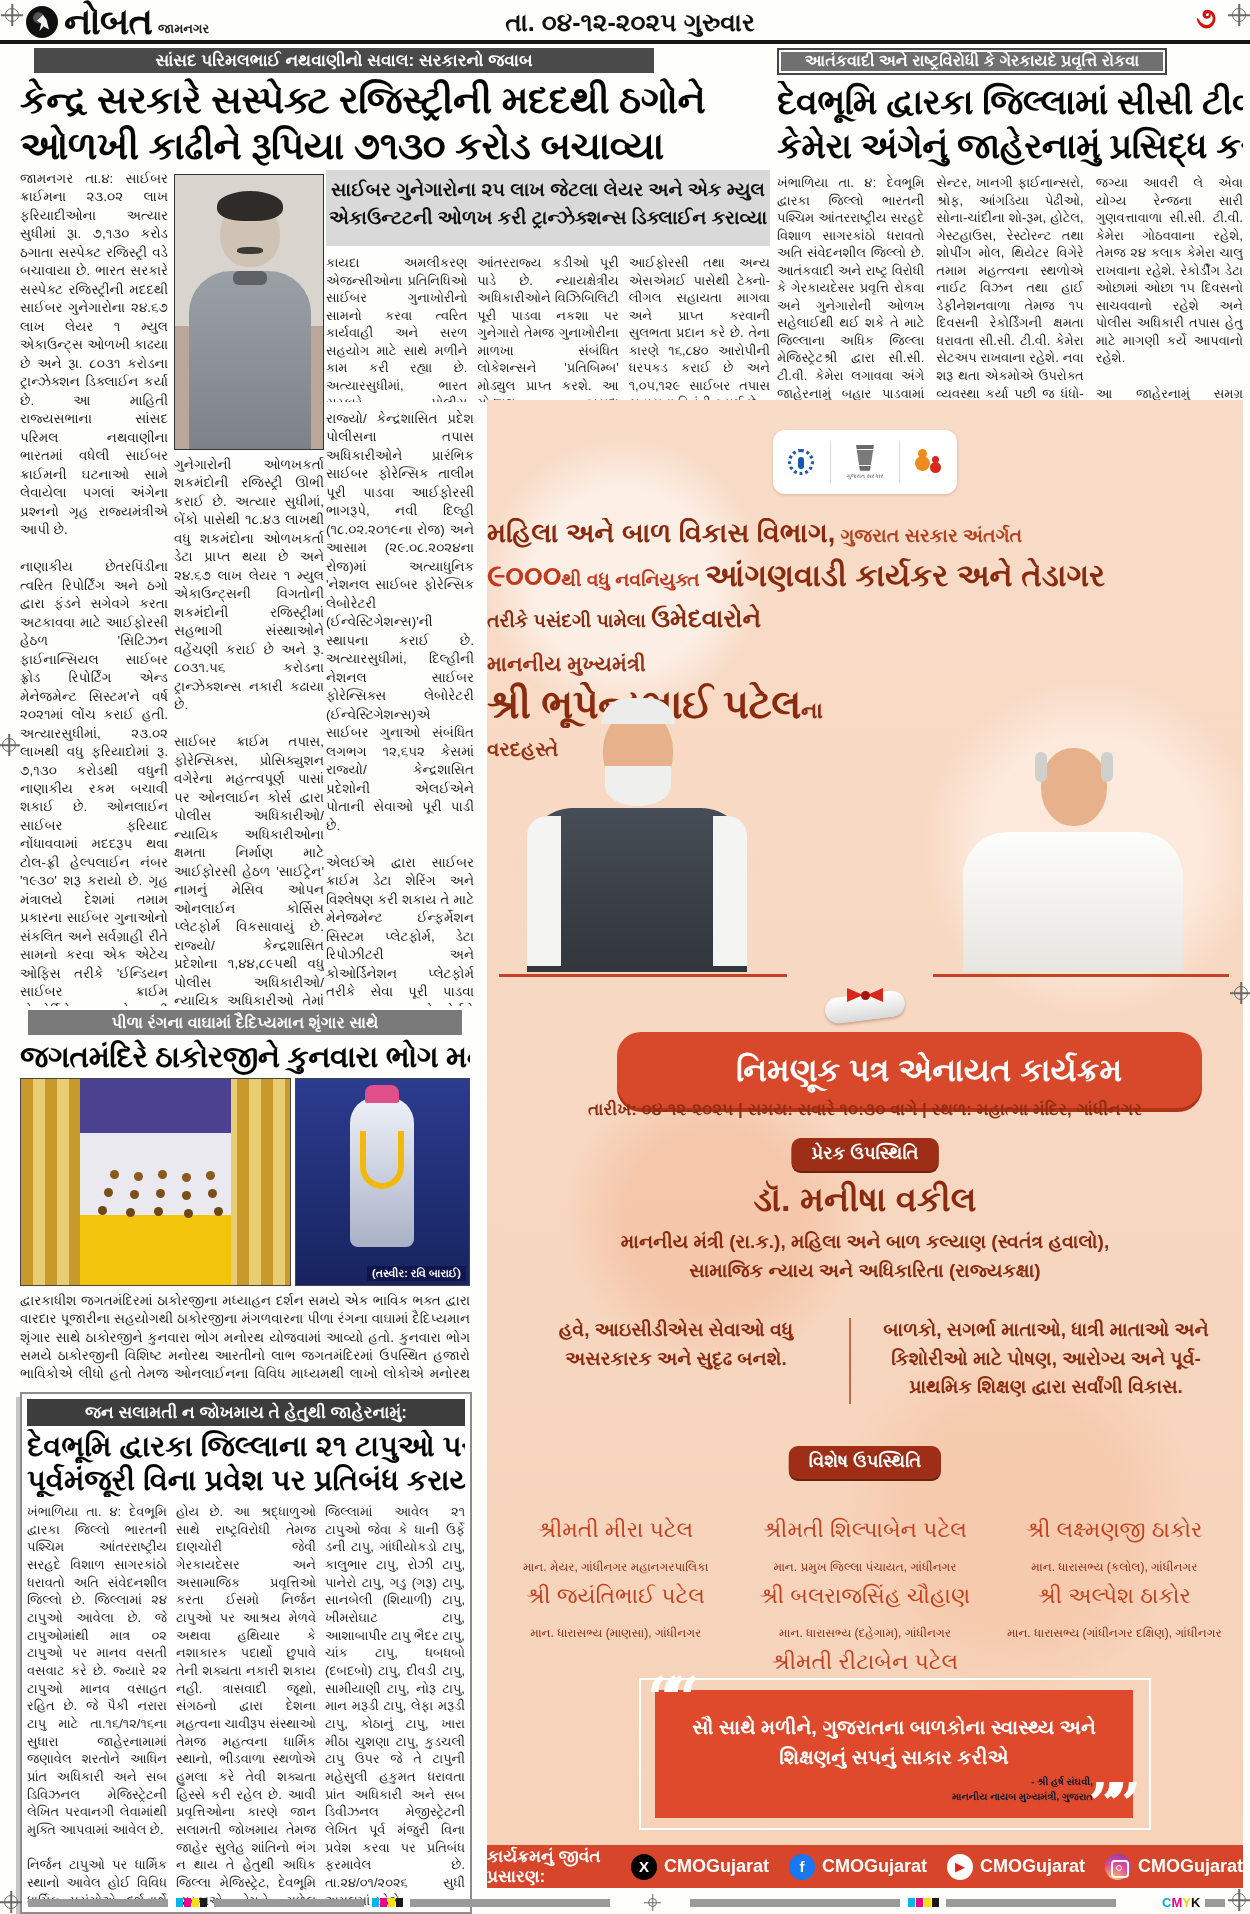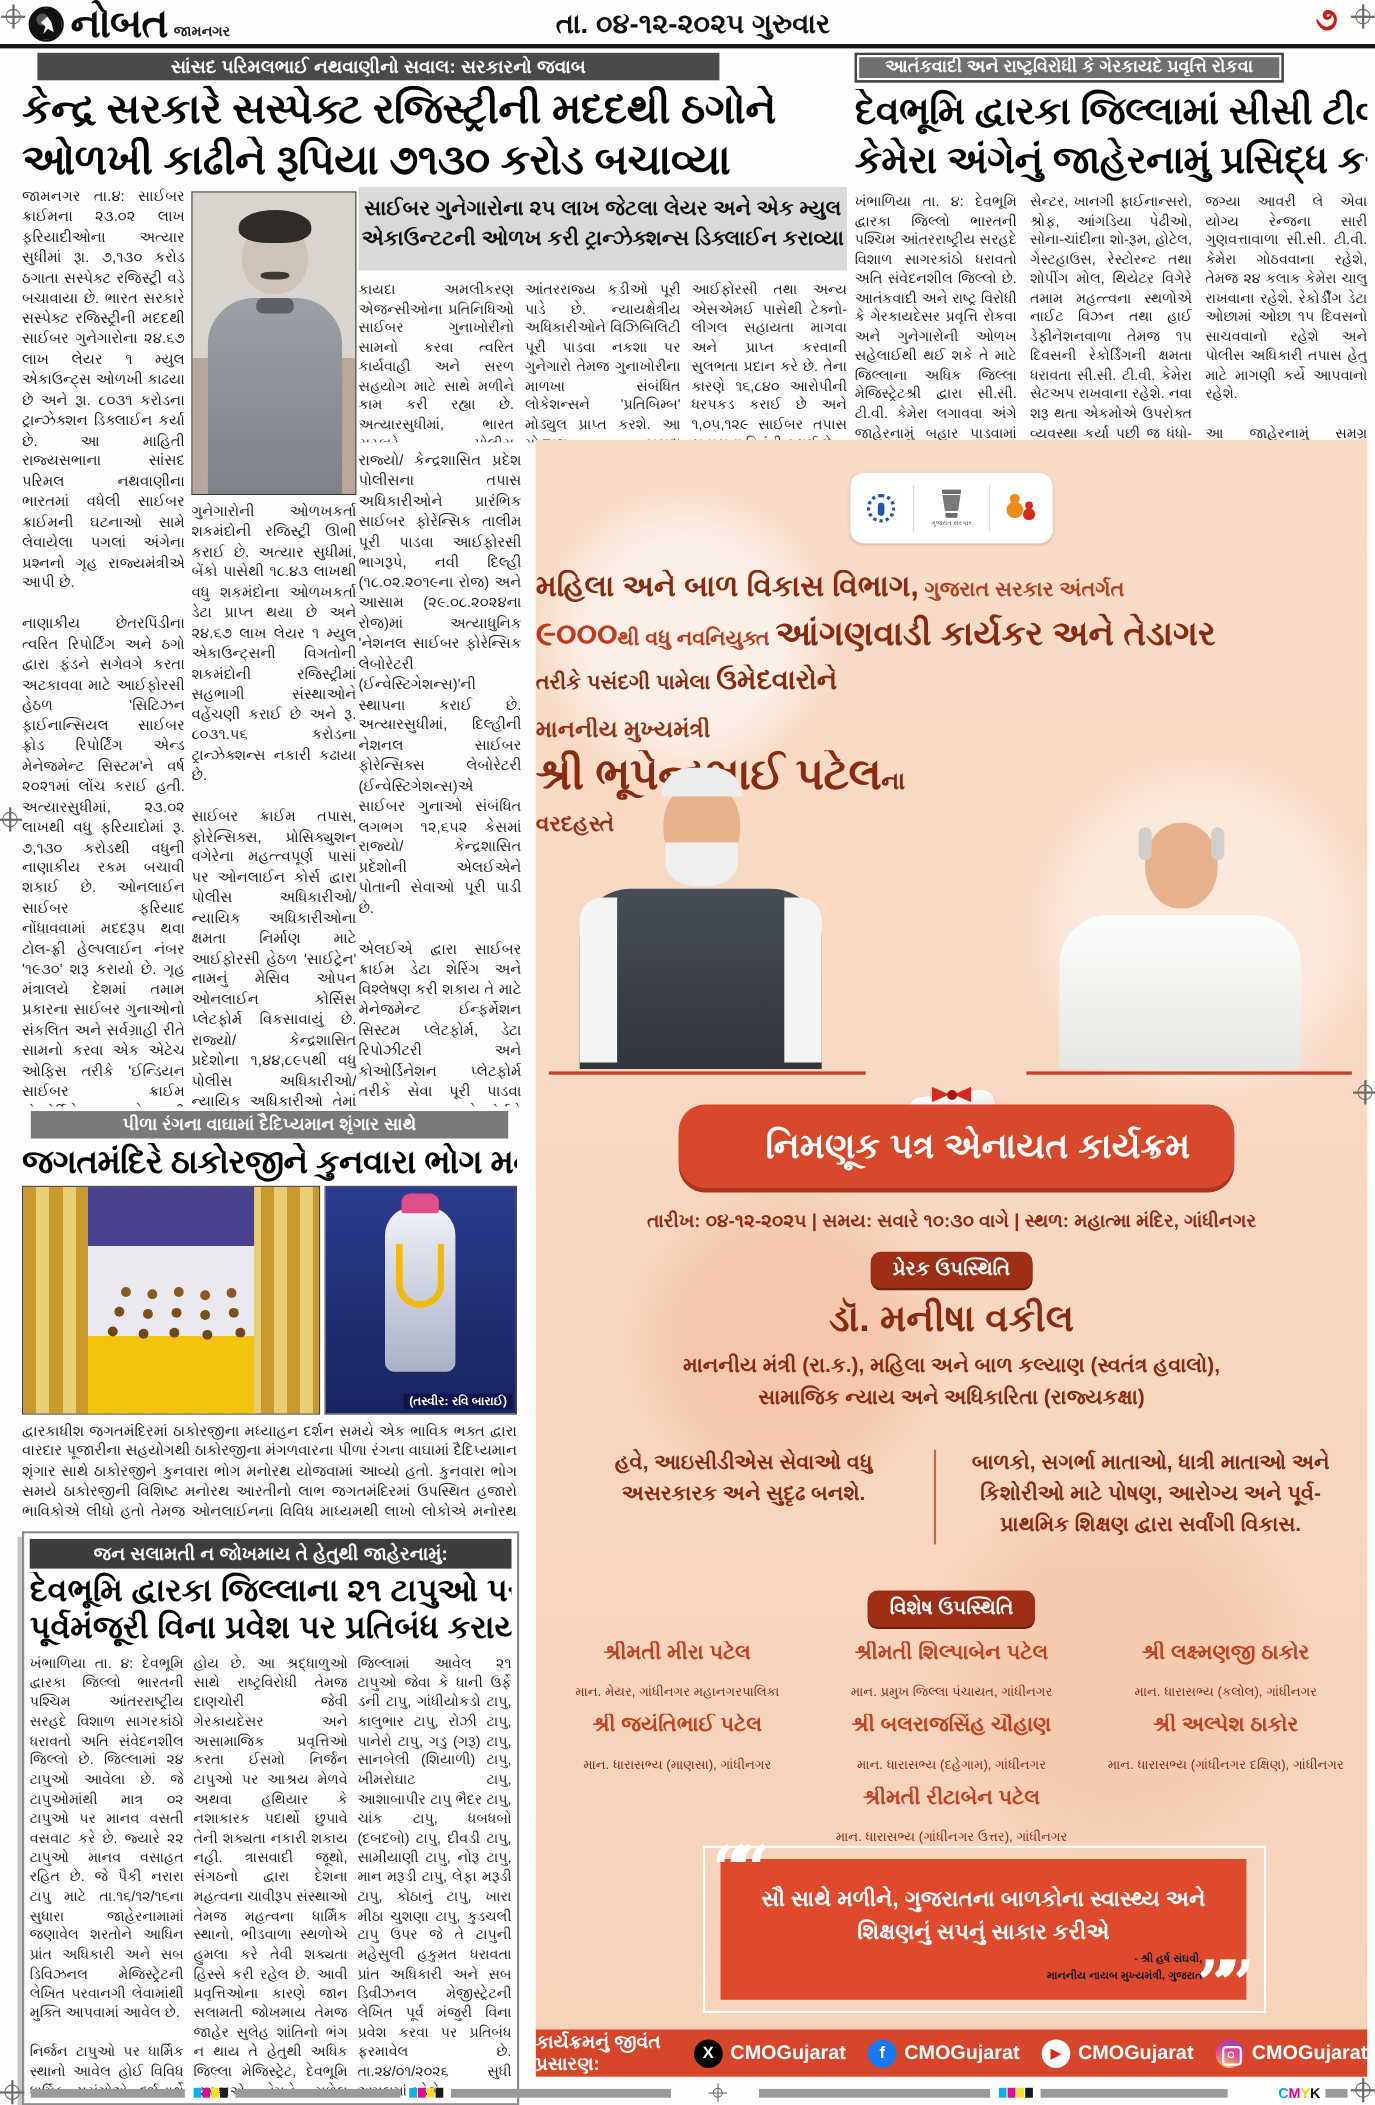--- a/index.html
+++ b/index.html
@@ -98,34 +98,34 @@
   .ph-shirt { position:absolute; background:linear-gradient(#fdfdfb,#e7e5e0); border-radius:44px 44px 0 0; }
   .photo-underline { position:absolute; height:3px; background:#c24327; }
 
   .scrollicon { position:absolute; left:334px; top:586px; width:88px; height:40px; }
   .scroll-paper { position:absolute; left:4px; top:8px; width:80px; height:26px; background:linear-gradient(#ffffff,#d9d9d9); border-radius:13px; transform:rotate(-7deg); box-shadow:0 2px 3px rgba(100,40,20,.3); }
   .bow-l,.bow-r { position:absolute; top:2px; width:16px; height:14px; background:#d8281e; }
   .bow-l { left:26px; clip-path:polygon(100% 50%,0 0,0 100%); }
   .bow-r { left:46px; clip-path:polygon(0 50%,100% 0,100% 100%); }
   .bow-knot { position:absolute; left:40px; top:5px; width:9px; height:9px; background:#a81510; border-radius:50%; }
 
-  .ad-banner { position:absolute; left:130px; top:604px; width:505px; height:76px; background:#d8492c; border-radius:24px; box-shadow:0 4px 0 #b03418; text-align:center; color:#fff; font-size:32px; font-weight:900; line-height:76px; overflow:hidden;padding-left:39px; }
+  .ad-banner { position:absolute; left:130px; top:632px; width:585px; height:76px; background:#d8492c; border-radius:24px; box-shadow:0 4px 0 #b03418; text-align:center; color:#fff; font-size:32px; font-weight:900; line-height:76px; overflow:hidden;padding-left:39px; }
   .ad-sched { position:absolute; left:0; top:700px; width:756px; text-align:center; font-size:17px; font-weight:800; color:#8f2d12; }
   .badge { position:absolute; left:50%; transform:translateX(-50%); background:#9e2f16; color:#fff; font-size:18px; font-weight:800; padding:5px 20px 7px; border-radius:9px; box-shadow:0 2px 0 #70200e; white-space:nowrap; }
   .p1-name { position:absolute; left:0; top:780px; width:756px; text-align:center; font-size:34px; font-weight:900; color:#8a2b10; }
   .p1-roles { position:absolute; left:0; top:828px; width:756px; text-align:center; font-size:19px; font-weight:700; color:#8a2b10; line-height:1.5; }
 
   .benefits { position:absolute; left:0; top:916px; width:756px; height:96px; }
   .ben-l { position:absolute; left:36px; top:0; width:306px; text-align:center; font-size:19px; font-weight:800; color:#8a2b10; line-height:1.5; }
   .ben-div { position:absolute; left:362px; top:2px; width:2px; height:86px; background:#c06a45; }
   .ben-r { position:absolute; left:386px; top:0; width:346px; text-align:center; font-size:19px; font-weight:800; color:#8a2b10; line-height:1.5; }
 
   .guest-row { position:absolute; left:8px; width:740px; display:flex; gap:8px; }
   .guest { flex:1; text-align:center; overflow:hidden; }
-  .guest .gname { font-size:19px; font-weight:700; color:#c2411f; }
+  .guest .gname { font-size:22px; font-weight:400; color:#c2411f;margin-top:25px; }
   .guest .grole { font-size:12px; font-weight:400; color:#8a2b10; margin-top:17px; }
   .guest-solo { position:absolute; left:214px; top:1224px; width:328px; text-align:center; }
 
   .q-frame { position:absolute; left:152px; top:1278px; width:512px; height:152px; border:2px solid #fff; }
   .q-box { position:absolute; left:168px; top:1290px; width:478px; height:128px; background:#df4a2c; color:#fff; text-align:center; padding:22px 34px 0; font-size:20px; font-weight:800; line-height:1.5; overflow:visible; }
   .q-box::before { content:"\201C\201C"; position:absolute; left:-8px; top:-34px; font-family:"DejaVu Serif",serif; font-size:58px; color:#fff; letter-spacing:-14px; }
   .q-box::after { content:"\201D\201D"; position:absolute; right:6px; bottom:-30px; font-family:"DejaVu Serif",serif; font-size:58px; color:#fff; letter-spacing:-14px; }
   .q-by { position:absolute; right:40px; top:84px; text-align:right; font-size:10px; font-weight:700; line-height:1.5; color:#0f172a; }
 
   .social-bar { position:absolute; left:0; top:1445px; width:756px; height:43px; background:#d7452a; display:flex; align-items:center; justify-content:center; gap:20px; }

